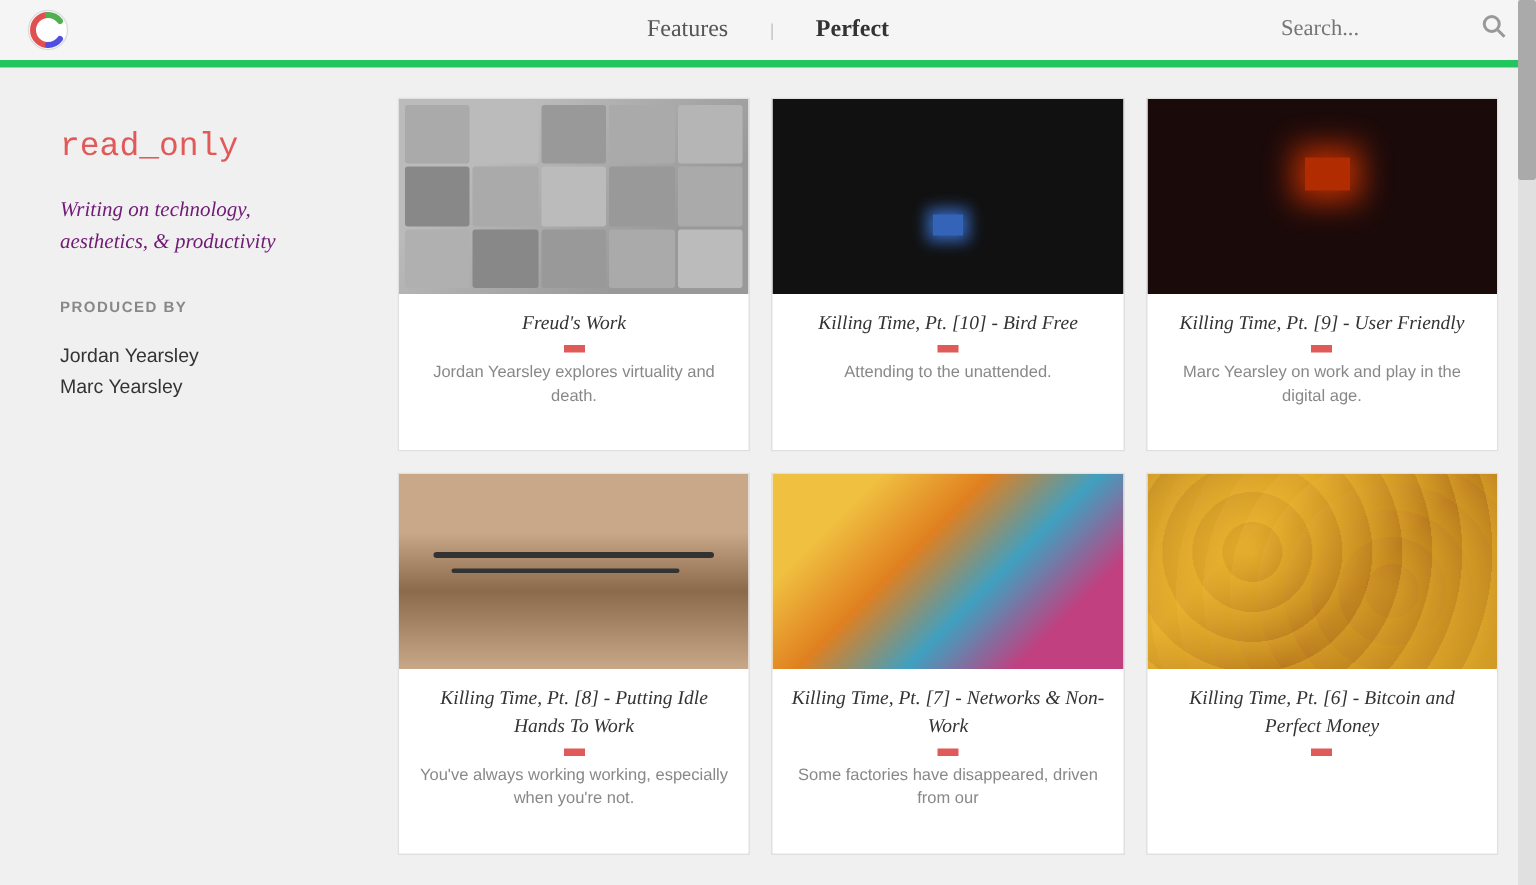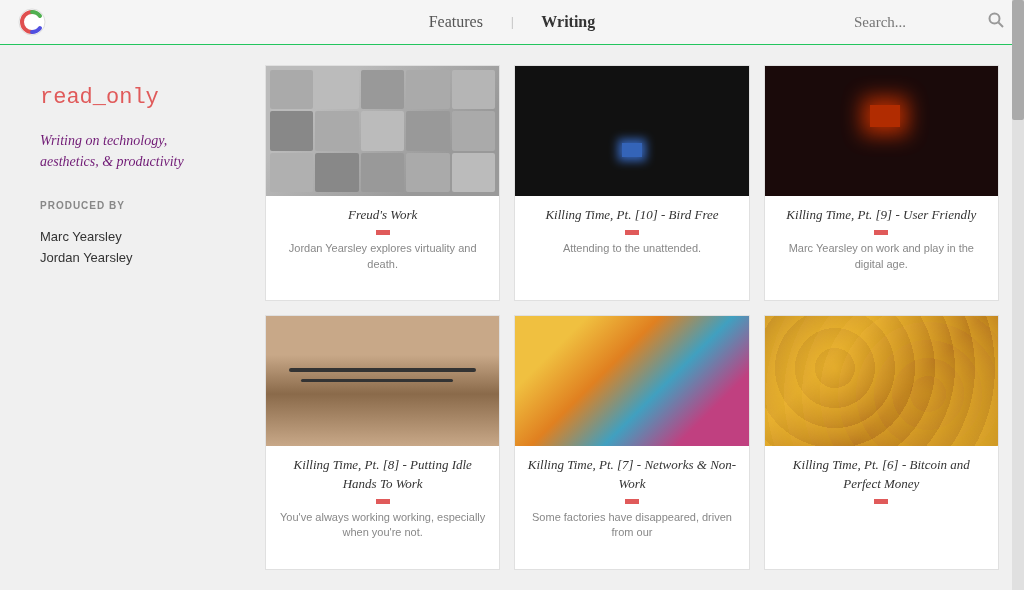--- a/index.html
+++ b/index.html
@@ -8,21 +8,21 @@
       background: #f0f0f0;
       width: 1024px;
       height: 590px;
       overflow: hidden;
       position: relative;
     }
 
     
     .header {
       background: #f5f5f5;
-      border-bottom: 1px solid #22c55e;
+      border-bottom: 5px solid #22c55e;
       height: 45px;
       display: flex;
       align-items: center;
       justify-content: center;
       position: relative;
       padding: 0 20px;
     }
     .header-logo {
       position: absolute;
       left: 18px;
@@ -286,41 +286,41 @@
 
       <path d="M 14 4 A 10 10 0 1 0 14 24" fill="none" stroke="#e05050" stroke-width="4" stroke-linecap="round"></path>
       <path d="M 14 4 A 10 10 0 0 1 22 8" fill="none" stroke="#50b050" stroke-width="4" stroke-linecap="round"></path>
       <path d="M 22 20 A 10 10 0 0 1 14 24" fill="none" stroke="#5050e0" stroke-width="4" stroke-linecap="round"></path>
     </svg>
   </div>
 
   <nav class="header-nav">
     <a class="nav-item">Features</a>
     <span class="nav-separator">|</span>
-    <a class="nav-item active">Writing</a>
+    <a class="nav-item active">Perfect</a>
   </nav>
 
   <input class="search-box" type="text" placeholder="Search..." style="">
   <div class="search-icon-btn">
     <svg width="16" height="16" viewBox="0 0 16 16" fill="none" stroke="#999" stroke-width="2">
       <circle cx="6.5" cy="6.5" r="5"></circle>
       <line x1="10.5" y1="10.5" x2="15" y2="15"></line>
     </svg>
   </div>
 </div>
 
 <div class="main">
 
   <aside class="sidebar">
     <div class="sidebar-title">read_only</div>
     <p class="sidebar-description">Writing on technology, aesthetics, &amp; productivity</p>
     <div class="sidebar-produced-label">PRODUCED BY</div>
     <div class="sidebar-author">
+      <div>Jordan Yearsley</div>
       <div>Marc Yearsley</div>
-      <div>Jordan Yearsley</div>
     </div>
   </aside>
 
   <section class="articles-grid">
 
     <div class="article-card">
       <div class="article-image img-freud">
         <div class="img-freud-inner">
           <div class="img-face" style="background:#aaa"></div>
           <div class="img-face" style="background:#bbb"></div>

